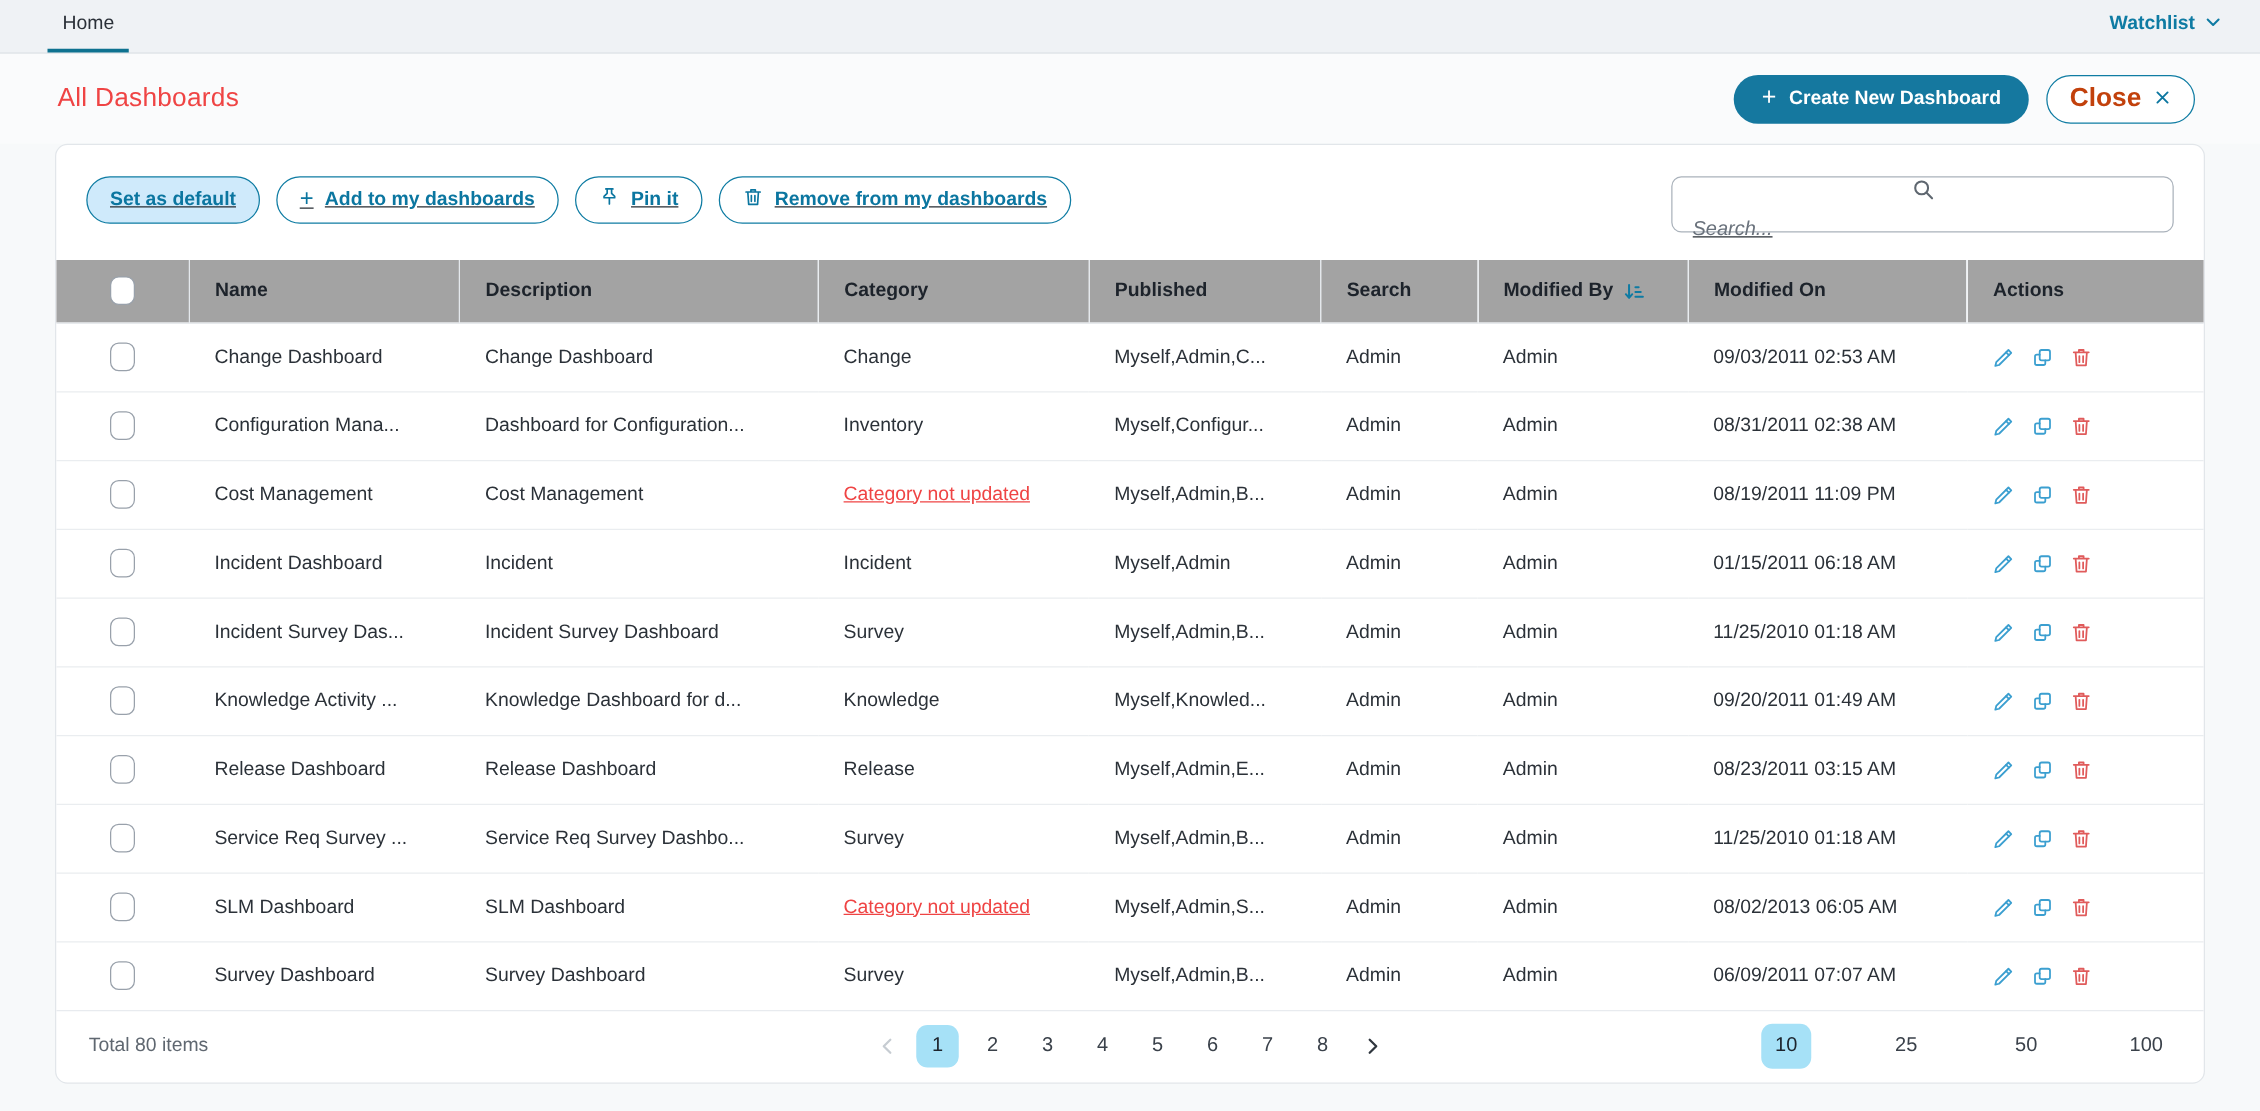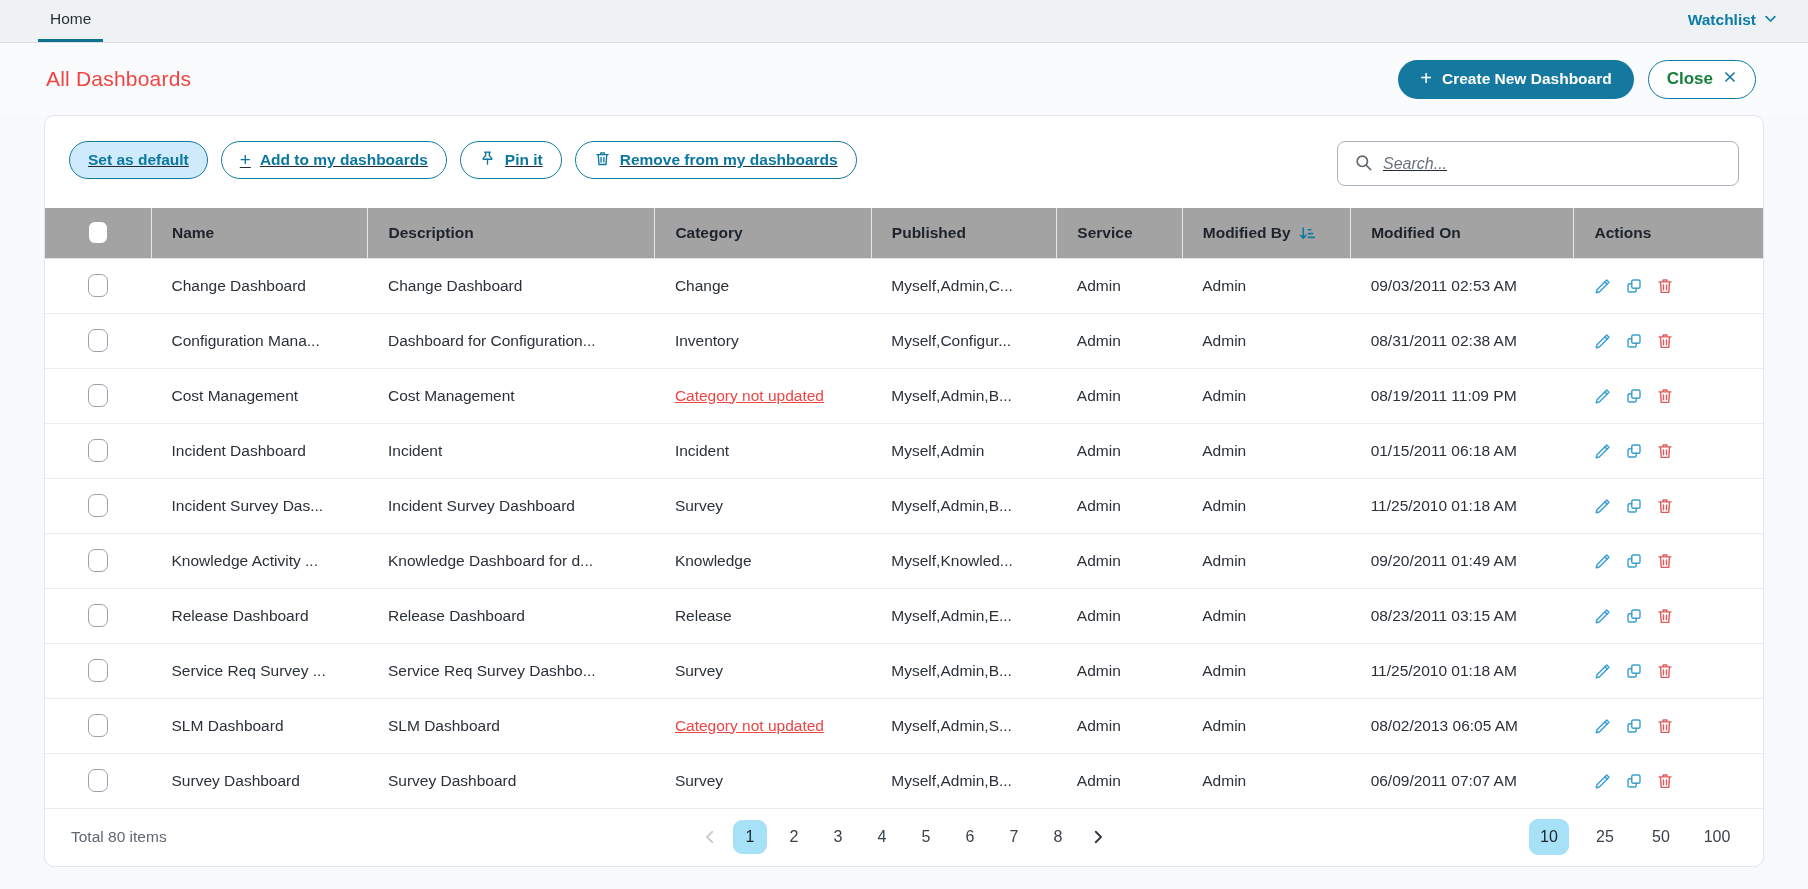--- a/index.html
+++ b/index.html
@@ -30,22 +30,22 @@
   }
   .page-title { font-size:21px; font-weight:400; color:#ef4444; letter-spacing:.2px; }
   .header-actions { display:flex; align-items:center; gap:14px; }
   .btn-filled {
     display:flex; align-items:center; gap:10px; background:#15789f; color:#fff;
     font-weight:700; font-size:15.5px; border:none; border-radius:21px;
     height:39px; padding:0 22px; cursor:pointer;
   }
   .btn-filled .plus { font-size:20px; font-weight:400; line-height:1; margin-top:-2px; }
   .btn-outline-close {
-    display:flex; align-items:center; gap:10px; background:#fff; color:#15803d;
-    font-weight:700; font-size:17px; border:1.5px solid #0f7ca3; border-radius:21px;
+    display:flex; align-items:center; gap:10px; background:#fff; color:#c2410c;
+    font-weight:700; font-size:21px; border:1.5px solid #0f7ca3; border-radius:21px;
     height:39px; padding:0 18px; cursor:pointer;
   }
   
   .card {
     margin:0 44px; background:#fff; border:1px solid #e2e6ea; border-radius:10px;
     height:752px; display:flex; flex-direction:column; overflow:hidden;
   }
   .toolbar {
     display:flex; gap:13px; padding:25px 24px 22px 24px;text-decoration:underline;
   }
@@ -54,20 +54,21 @@
     font-weight:700; font-size:15.5px; border:1.5px solid #0f7ca3; border-radius:20px;
     height:38px; padding:0 18px; cursor:pointer; white-space:nowrap;
   }
   .pill.lightfill { background:#cfeafb; }
   .pill .plus { font-size:19px; font-weight:400; line-height:1; margin-top:-2px; }
   .pill svg { flex:none; }
   .searchbox {
     margin-left:auto; width:402px; height:45px; border:1.5px solid #aab2bb;
     border-radius:8px; display:flex; align-items:center; gap:10px; padding:0 16px;
     background:#fff;
+    flex-direction:column;
   }
   .searchbox svg { flex:none; color:#5f6770; }
   .searchbox input {
     border:none; outline:none; width:100%; font-size:16px; font-style:italic;
     color:#40474f; font-family:"Liberation Sans","DejaVu Sans",sans-serif; background:transparent;
   }
   .searchbox input::placeholder { color:#6a727c; font-style:italic; }
   
   table { width:100%; border-collapse:collapse; table-layout:fixed; }
   col.c-select  { width:6.2%; }
@@ -115,21 +116,21 @@
     min-width:34px; height:34px; display:flex; align-items:center; justify-content:center;
     border-radius:9px; font-size:16px; color:#3a414a; cursor:pointer;
   }
   .page-btn.active { background:#a6e1f7; color:#1d242c; }
   .pg-chevron { display:flex; align-items:center; cursor:pointer; padding:0 4px; }
   .pg-chevron.disabled { color:#c6ccd2; cursor:default; }
   .pg-chevron.enabled { color:#2f363e; }
   .footer-right { flex:1; display:flex; justify-content:flex-end; align-items:center; gap:16px; }
   .size-btn {
     min-width:40px; height:36px; display:flex; align-items:center; justify-content:center;
-    border-radius:9px; font-size:16px; color:#3a414a; cursor:pointer; padding:0 6px;
+    border-radius:9px; font-size:16px; color:#3a414a; cursor:pointer; padding:0 6px;margin-left:40px;
   }
   .size-btn.active { background:#a6e1f7; color:#1d242c; }
 </style>
 </head>
 <body>
 
 <div class="topbar">
   <div class="tab-home">Home</div>
   <div class="watchlist">
     <span>Watchlist</span>
@@ -211,21 +212,21 @@
     </colgroup>
     <thead>
       <tr>
         <th>
           <span class="checkbox"></span>
         </th>
         <th>Name</th>
         <th>Description</th>
         <th>Category</th>
         <th>Published</th>
-        <th>Service</th>
+        <th>Search</th>
         <th>
           <span class="th-sort">
             <span>Modified By</span>
             <span class="sort-icon">
               <svg width="17" height="16" viewBox="0 0 20 18" fill="none" stroke="#0e7ba3" stroke-width="1.9" stroke-linecap="round">
                   <path d="M5 2v12M5 14l-3-3.4M5 14l3-3.4"></path>
                   <path d="M11 4h3M11 8.5h5M11 13h7"></path>
                 </svg>
             </span>
           </span>

